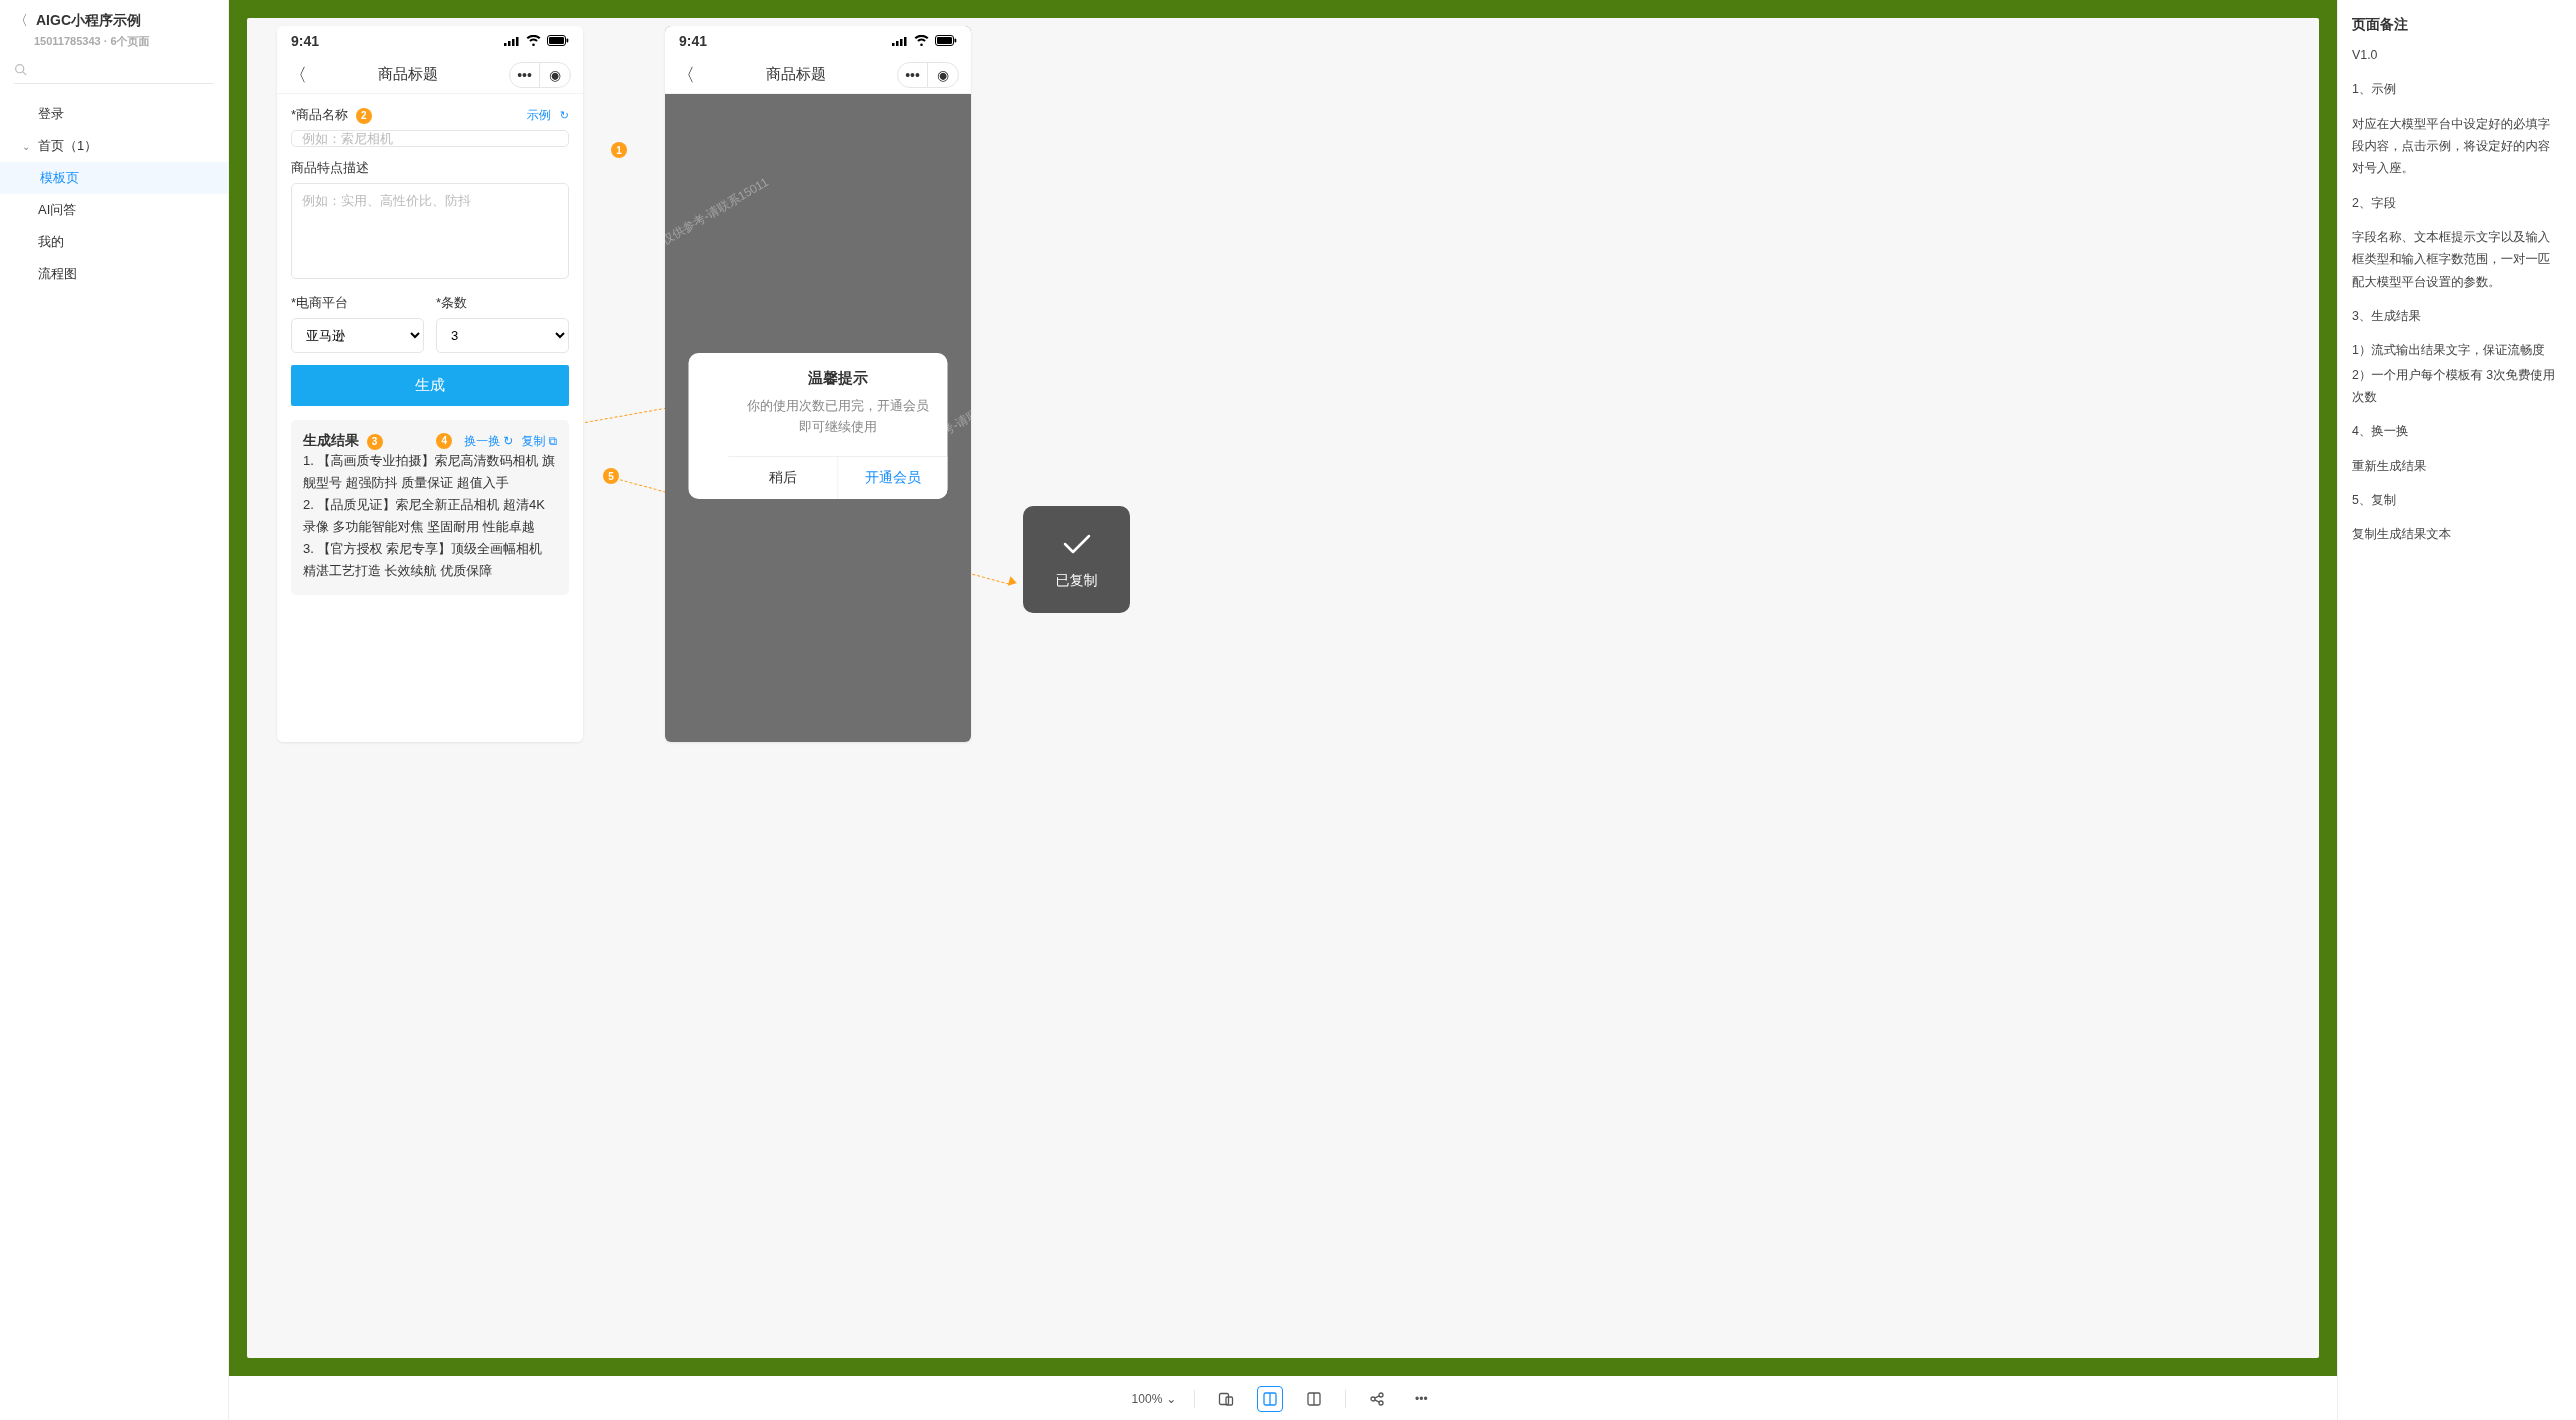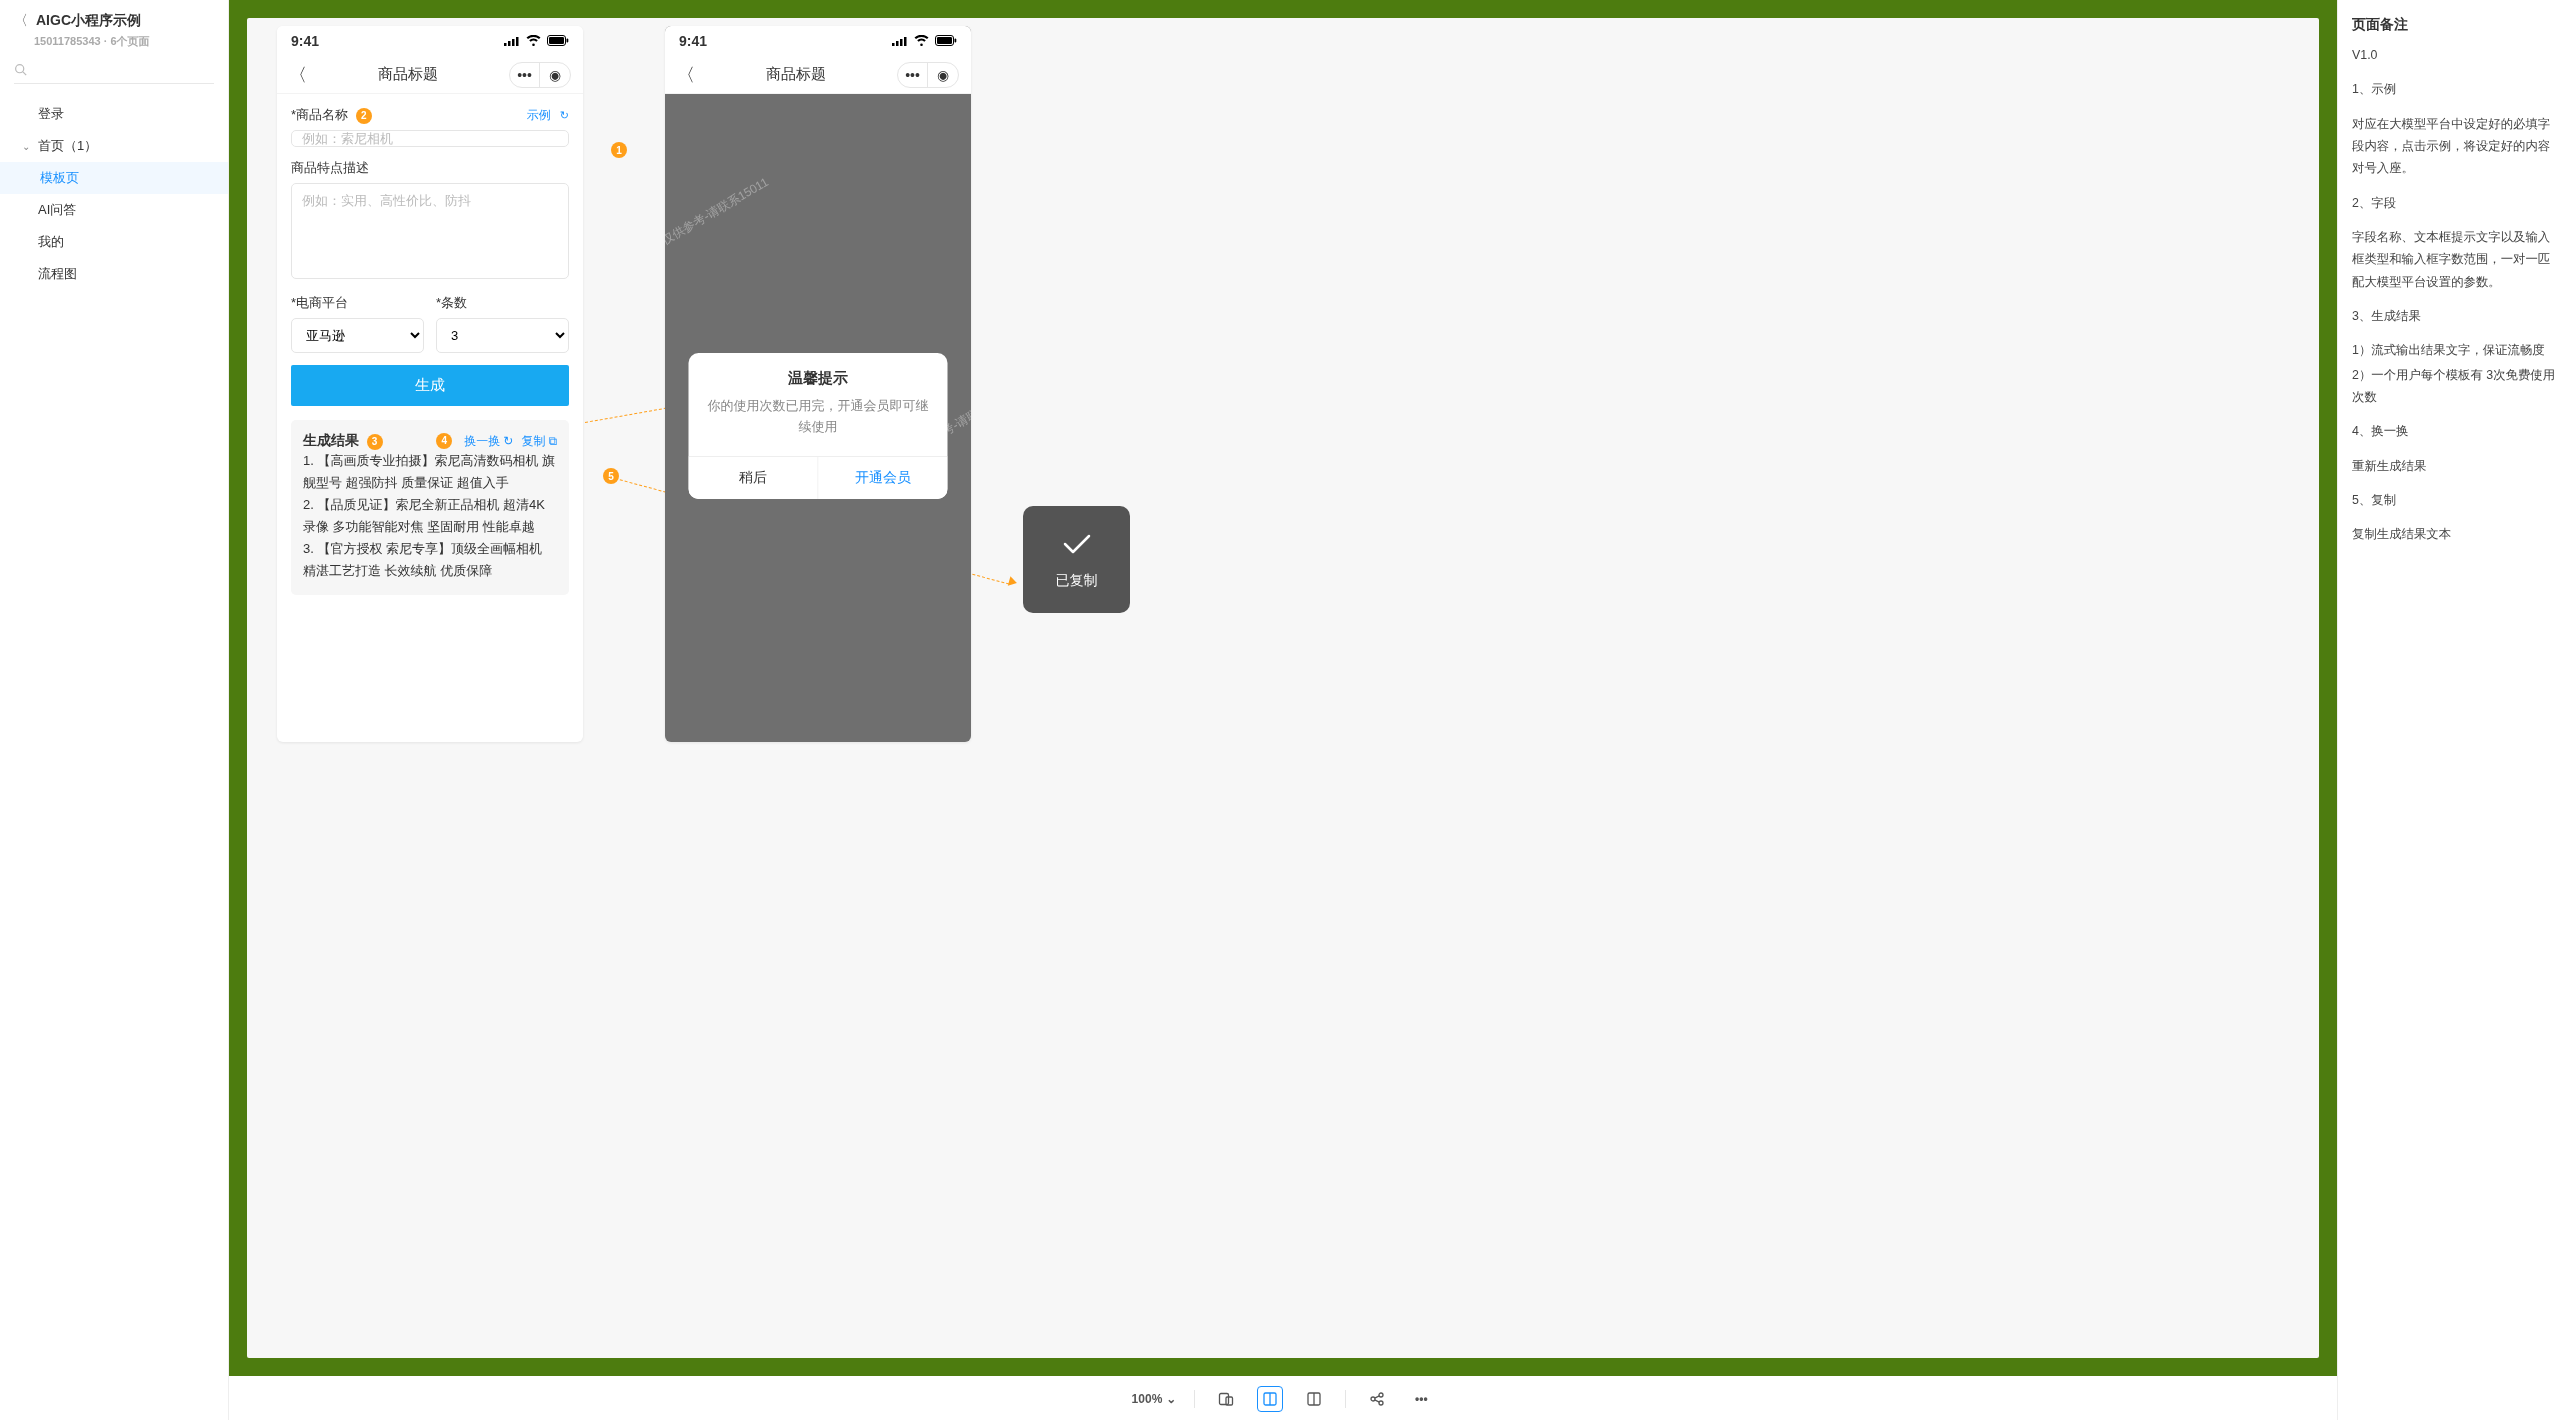--- a/index.html
+++ b/index.html
@@ -68,41 +68,41 @@
   .result-title{font-weight:600;font-size:14px;}
   .result-actions{display:flex;gap:8px;font-size:12px;}
   .result-actions .act{color:#1890ff;cursor:pointer;display:inline-flex;align-items:center;gap:3px;}
   .result-body{font-size:13px;line-height:1.7;color:#333;}
 
   
   .phone.two .statusbar{background:#fff;}
   .phone.two .navbar{background:#fff;}
   .phone.two .dim-body{position:relative;height:calc(100% - 68px);}
   .watermark{position:absolute;color:rgba(255,255,255,0.35);font-size:12px;transform:rotate(-30deg);white-space:nowrap;pointer-events:none;}
-  .dialog{position:absolute;left:50%;top:259px;transform:translateX(-50%);width:259px;background:#fff;border-radius:10px;overflow:hidden;}
+  .dialog{position:absolute;left:50%;top:259px;transform:translateX(-50%);width:259px;background:#fff;border-radius:10px;overflow:hidden;padding-left:40px;}
   .dialog-title{text-align:center;font-size:15px;font-weight:600;padding:16px 10px 8px;}
   .dialog-body{text-align:center;font-size:13px;color:#888;padding:0 16px 18px;line-height:1.6;}
   .dialog-btns{display:flex;border-top:1px solid #eee;}
   .dialog-btns button{flex:1;border:none;background:#fff;padding:12px 0;font-size:14px;cursor:pointer;}
   .dialog-btns button:first-child{border-right:1px solid #eee;color:#333;}
   .dialog-btns button:last-child{color:#1890ff;}
 
   
   .toast{position:absolute;left:776px;top:488px;width:107px;height:107px;background:#545454;border-radius:10px;display:flex;flex-direction:column;align-items:center;justify-content:center;color:#fff;gap:10px;}
   .toast .check{font-size:28px;}
   .toast .txt{font-size:14px;}
 
   
   .ann-badge{display:inline-flex;width:16px;height:16px;border-radius:50%;background:#ff9f1a;color:#fff;font-size:10px;align-items:center;justify-content:center;font-weight:600;margin:0 4px;}
   .ann-abs{position:absolute;}
   .ann-line{position:absolute;border-top:1.5px dashed #ff9f1a;transform-origin:left center;pointer-events:none;}
   .ann-arrowhead{position:absolute;width:0;height:0;border-left:8px solid #ff9f1a;border-top:5px solid transparent;border-bottom:5px solid transparent;pointer-events:none;}
 
   
-  .bottom-bar{height:44px;border-top:1px solid #fff;background:#fff;display:flex;align-items:center;justify-content:center;gap:18px;font-size:12px;color:#555;position:relative;font-weight:bold;}
+  .bottom-bar{height:44px;border-top:1px solid #fff;background:#fff;display:flex;align-items:center;justify-content:center;gap:18px;font-size:12px;color:#555;position:relative;}
   .bottom-bar .tool{cursor:pointer;display:inline-flex;align-items:center;justify-content:center;width:26px;height:26px;border-radius:4px;}
   .bottom-bar .tool.active{color:#1890ff;border:1px solid #1890ff;}
   .bottom-bar .zoom{display:flex;align-items:center;gap:4px;}
   .bottom-bar .divider{width:1px;height:18px;background:#e5e5e5;}
   .bottom-bar svg{width:16px;height:16px;}
 
   
   .right-pane{width:239px;min-width:239px;border-left:1px solid #eee;padding:16px 14px;height:100%;overflow:auto;background:#fff;}
   .right-pane h3{font-size:14px;font-weight:600;margin-bottom:10px;}
   .right-pane p{font-size:12.4px;line-height:1.8;color:#444;margin-bottom:12px;}

